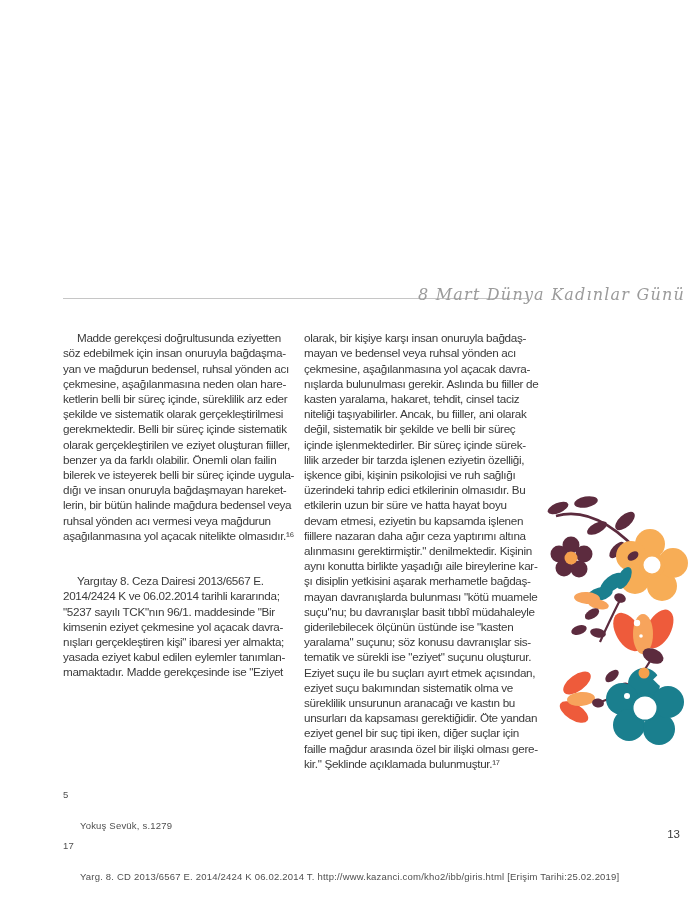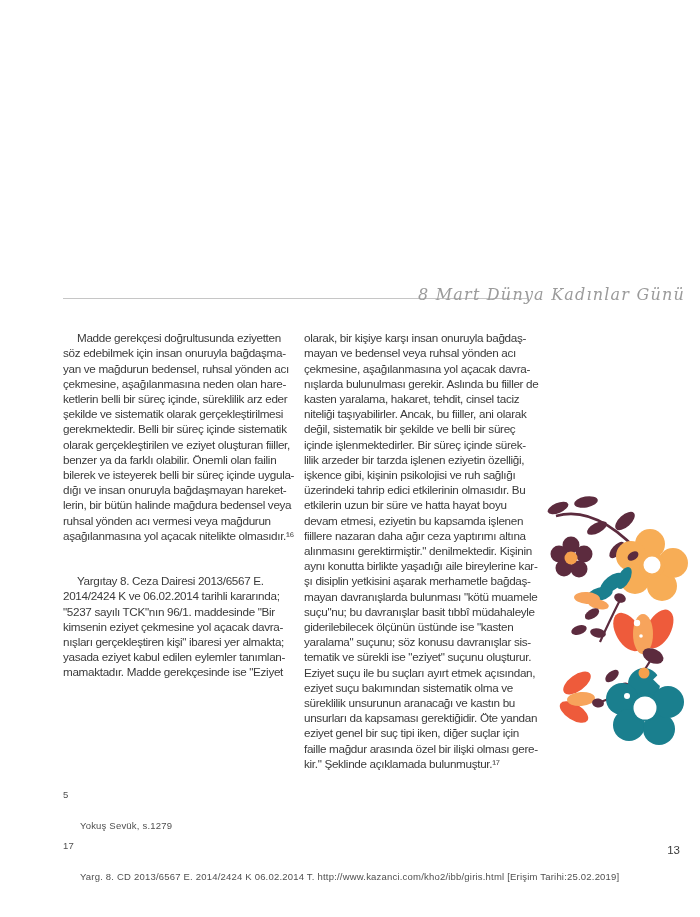--- a/index.html
+++ b/index.html
@@ -24,21 +24,21 @@
   .col-left{left:63px;}
   .col-right{left:304px;}
   .para{margin:0 0 15px 0;}
   .para.indent{text-indent:14px;}
   
   .footnotes{position:absolute;left:63px;top:789px;width:580px;color:#4f4f4f;}
   .fn-row{display:flex;margin-bottom:9px;font-size:9.5px;line-height:11px;letter-spacing:0.2px;}
   .fn-num{width:17px;flex:0 0 17px;}
   .fn-text{flex:1;white-space:nowrap;margin-top:31px;}
   
-  .page-number{position:absolute;right:20px;top:828px;font-size:11.5px;color:#3b3b3b;margin-top:16px;}
+  .page-number{position:absolute;right:20px;top:828px;font-size:11.5px;color:#3b3b3b;}
   
   .flower{position:absolute;left:540px;top:466px;width:160px;height:330px;}
 </style>
 </head>
 <body>
 
 <div class="page">
 
   <div class="header-rule"></div>
   <div class="header-title">8 Mart Dünya Kadınlar Günü</div>

